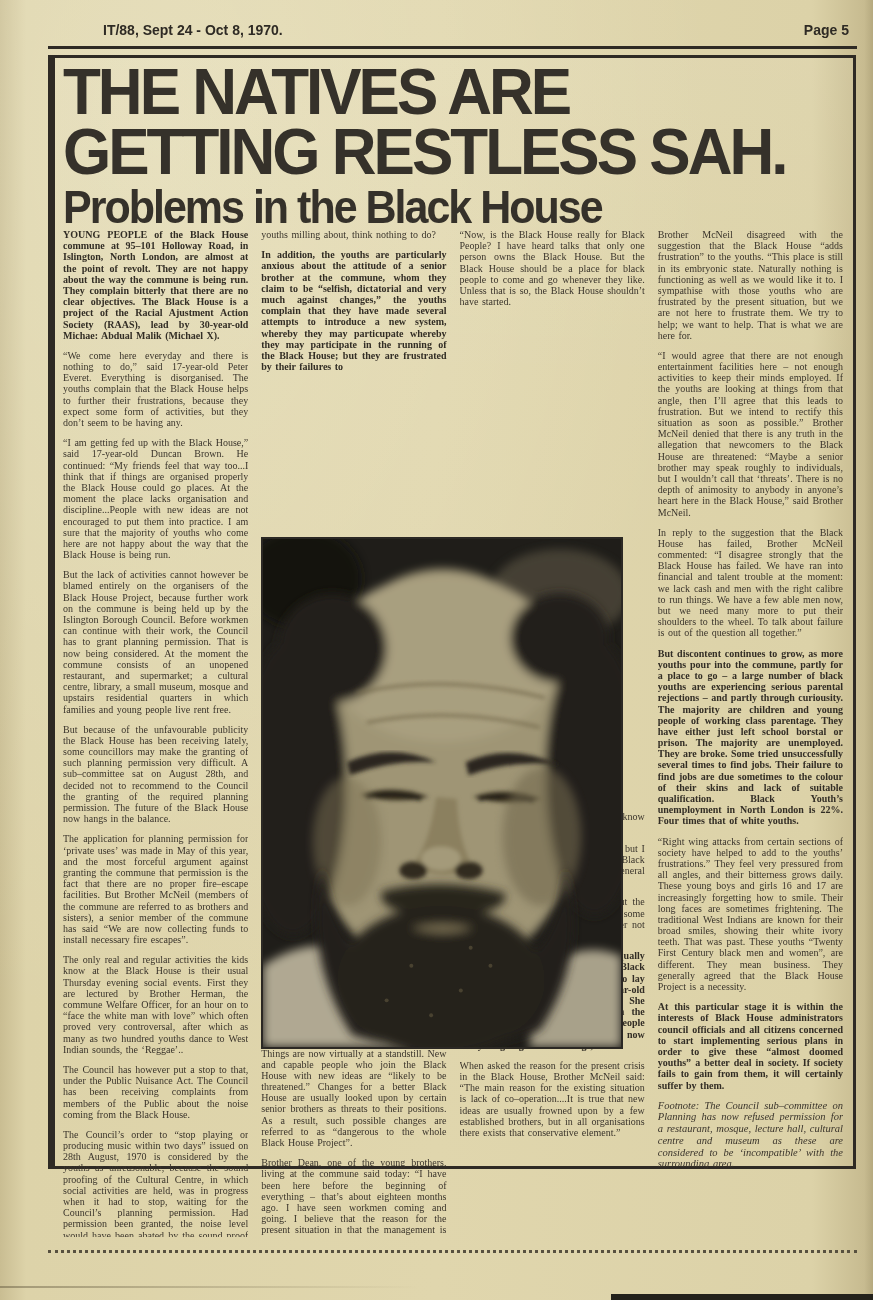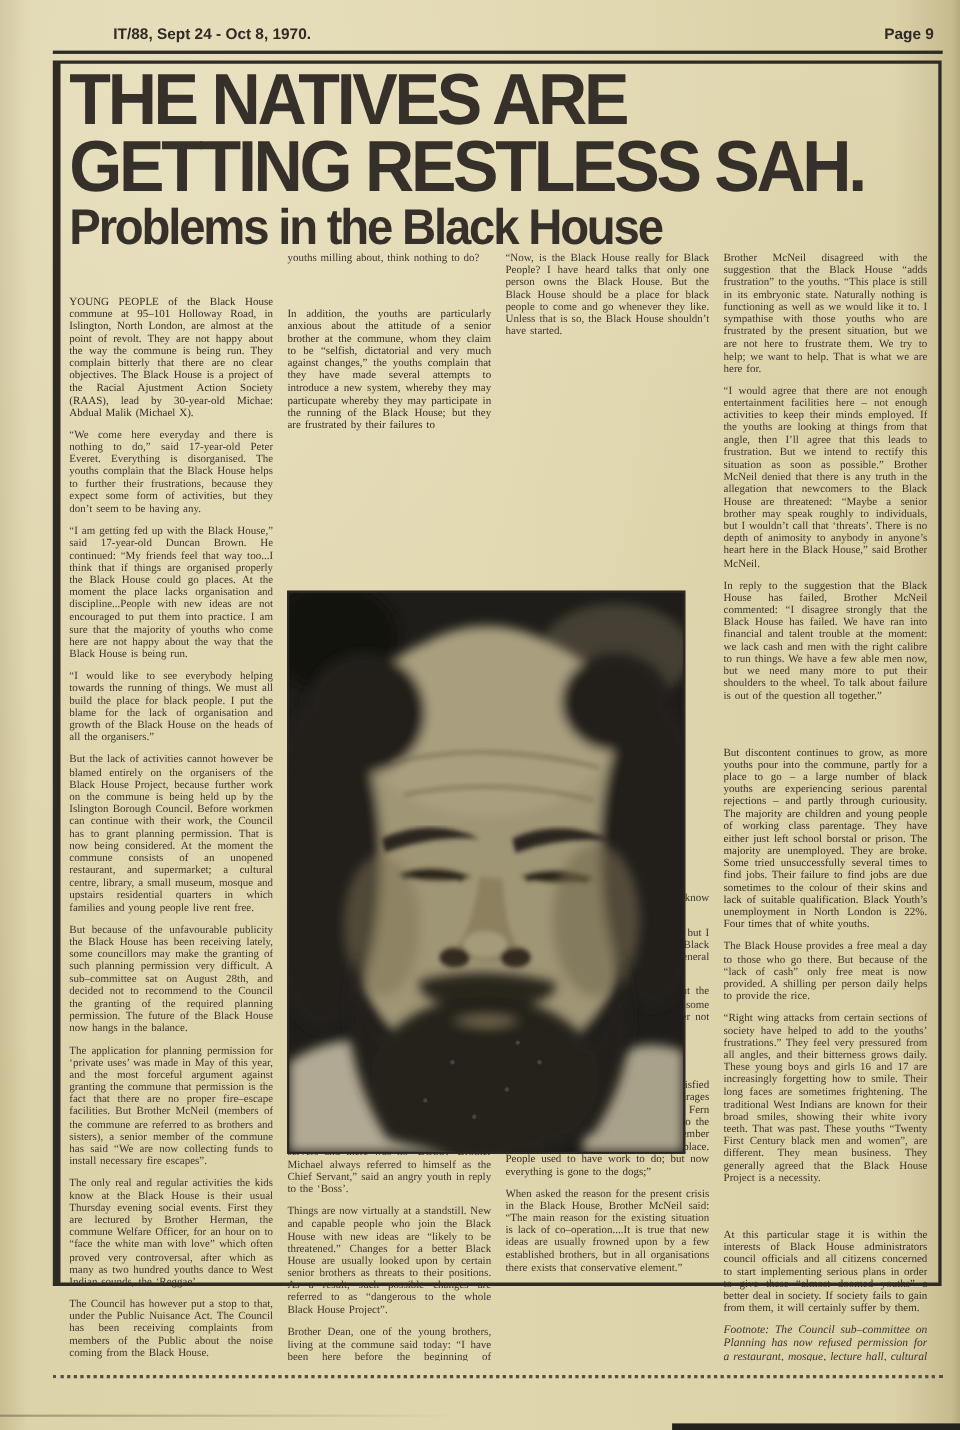--- a/index.html
+++ b/index.html
@@ -56,54 +56,53 @@
   .headline .sub { font-size:43px; line-height:44px; letter-spacing:-2px; margin-top:1px; }
   .columns {
     margin-top:8px; height:1008px; overflow:hidden;
     display:flex; gap:13px; position:relative;
   }
   .col { flex:1 1 0; overflow:hidden; color:#3a342b; }
   .para {
     font-size:10px; line-height:1.12; margin:0 0 9px;
     text-align:justify; word-spacing:1px;
   }
-  .para.bold { font-weight:normal; color:#322d25;margin-top:40px; }
+  .para.bold { font-weight:bold; color:#322d25; }
   .para.italic { font-style:italic; font-size:10.5px; }
   .spacer-c2 { height:505px; }
   .spacer-c3 { height:495px; }
   .photo-frame {
     position:absolute; left:198px; top:308px; width:362px; height:512px;
     border:2px solid #2b2824; background:#26241f;
   }
   .photo-frame svg { display:block; width:100%; height:100%; }
 </style>
 </head>
 <body>
 
 <div class="page">
 
   <div class="masthead-row">
     <span>IT/88, Sept 24 - Oct 8, 1970.</span>
-    <span class="pageno">Page 9</span>
+    <span class="pageno">Page 5</span>
   </div>
   <div class="header-rule"></div>
 
   <div class="article-box">
     <div class="headline">
       <div class="l1">THE NATIVES ARE</div>
       <div class="l2">GETTING RESTLESS SAH.</div>
       <div class="sub">Problems in the Black House</div>
     </div>
 
     <div class="columns">
       <div class="col">
           <p class="para bold">YOUNG PEOPLE of the Black House commune at 95–101 Holloway Road, in Islington, North London, are almost at the point of revolt.  They are not happy about the way the commune is being run.  They complain bitterly that there are no clear objectives.  The Black House is a project of the Racial Ajustment Action Society (RAAS), lead by 30-year-old Michae: Abdual Malik (Michael X).</p>
           <p class="para">“We come here everyday and there is nothing to do,” said 17-year-old Peter Everet.  Everything is disorganised. The youths complain that the Black House helps to further their frustrations, because they expect some form of activities, but they don’t seem to be having any.</p>
           <p class="para">“I am getting fed up with the Black House,” said 17-year-old Duncan Brown. He continued: “My friends feel that way too...I think that if things are organised properly the Black House could go places.  At the moment the place lacks organisation and discipline...People with new ideas are not encouraged to put them into practice.  I am sure that the majority of youths who come here are not happy about the way that the Black House is being run.</p>
-          <p class="para">“I would like to see everybody helping towards the running of things.  We must all build the place for black people.  I put the blame for the lack of organisation and growth of the Black House on the heads of all the organisers.”</p>
           <p class="para">But the lack of activities cannot however be blamed entirely on the organisers of the Black House Project, because further work on the commune is being held up by the Islington Borough Council. Before workmen can continue with their work, the Council has to grant planning permission.  That is now being considered.  At the moment the commune consists of an unopened restaurant, and supermarket; a cultural centre, library, a small museum, mosque and upstairs residential quarters in which families and young people live rent free.</p>
           <p class="para">But because of the unfavourable publicity the Black House has been receiving lately, some councillors may make the granting of such planning permission very difficult. A sub–committee sat on August 28th, and decided not to recommend to the Council the granting of the required planning permission.  The future of the Black House now hangs in the balance.</p>
           <p class="para">The application for planning permission for ‘private uses’ was made in May of this year, and the most forceful argument against granting the commune that permission is the fact that there are no proper fire–escape facilities.  But Brother McNeil (members of the commune are referred to as brothers and sisters), a senior member of the commune has said “We are now collecting funds to install necessary fire escapes”.</p>
           <p class="para">The only real and regular activities the kids know at the Black House is their usual Thursday evening social events. First they are lectured by Brother Herman, the commune Welfare Officer, for an hour on to “face the white man with love” which often proved very controversal, after which as many as two hundred youths dance to West Indian sounds, the ‘Reggae’..</p>
           <p class="para">The Council has however put a stop to that, under the Public Nuisance Act.  The Council has been receiving complaints from members of the Public about the noise coming from the Black House.</p>
           <p class="para">The Council’s order to “stop playing or producing music within two days” issued on 28th August, 1970 is considered by the youths as unreasonable, because the sound proofing of the Cultural Centre, in which social activities are held, was in progress when it had to stop, waiting for the Council’s planning permission. Had permission been granted, the noise level would have been abated by the sound proof ceilings.  This new development is causing serious concern. What does one do with two hundred idle</p>
         </div>
 
       <div class="col">
         <div>
@@ -132,21 +131,20 @@
             <p class="para bold">The commune sisters are equally dissatisfied with things:  “The Black House encourages the unemployed to lay about,” said Fern Louis, a 19-year-old typist who goes to the commune.  She continued: “I can remember when the Black House was a good place.  People used to have work to do;  but now everything is gone to the dogs;”</p>
             <p class="para">When asked the reason for the present crisis in the Black House, Brother McNeil said:  “The main reason for the existing situation is lack of co–operation....It is true that new ideas are usually frowned upon by a few established brothers, but in all organisations there exists that conservative element.”</p>
           </div>
       </div>
 
       <div class="col">
           <p class="para">Brother McNeil disagreed with the suggestion that the Black House “adds frustration” to the youths.  “This place is still in its embryonic state.  Naturally nothing is functioning as well as we would like it to.  I sympathise with those youths who are frustrated by the present situation, but we are not here to frustrate them. We try to help; we want to help.  That is what we are here for.</p>
           <p class="para">“I would agree that there are not enough entertainment facilities here – not enough activities to keep their minds employed.  If the youths are looking at things from that angle, then I’ll agree that this leads to frustration.  But we intend to rectify this situation as soon as possible.” Brother McNeil denied that there is any truth in the allegation that newcomers to the Black House are threatened: “Maybe a senior brother may speak roughly to individuals, but I wouldn’t call that ‘threats’.  There is no depth of animosity to anybody in anyone’s heart here in the Black House,” said Brother McNeil.</p>
           <p class="para">In reply to the suggestion that the Black House has failed, Brother McNeil commented:  “I disagree strongly that the Black House has failed.  We have ran into financial and talent trouble at the moment: we lack cash and men with the right calibre to run things.  We have a few able men now, but we need many more to put their shoulders to the wheel.  To talk about failure is out of the question all together.”</p>
           <p class="para bold">But discontent continues to grow, as more youths pour into the commune, partly for a place to go – a large number of black youths are experiencing serious parental rejections – and partly through curiousity.  The majority are children and young people of working class parentage.  They have either just left school borstal or prison.  The majority are unemployed.  They are broke.  Some tried unsuccessfully several times to find jobs. Their failure to find jobs are due sometimes to the colour of their skins and lack of suitable qualification.  Black Youth’s unemployment in North London is 22%.  Four times that of white youths.</p>
-          <p class="para">The Black House provides a free meal a day to those who go there.  But because of the “lack of cash” only free meat is now provided.  A shilling per person daily helps to provide the rice.</p>
           <p class="para">“Right wing attacks from certain sections of society have helped to add to the youths’ frustrations.”  They feel very pressured from all angles, and their bitterness grows daily.  These young boys and girls 16 and 17 are increasingly forgetting how to smile.  Their long faces are sometimes frightening.  The traditional West Indians are known for their broad smiles, showing their white ivory teeth.  That was past.  These youths “Twenty First Century  black men and women”, are different.  They mean business.  They generally agreed that the Black House Project is a necessity.</p>
           <p class="para bold">At this particular stage it is within the interests of Black House administrators council officials and all citizens concerned to start implementing serious plans in order to give these “almost doomed youths” a better deal in society.  If society fails to gain from them, it will certainly suffer by them.</p>
           <p class="para italic">Footnote:  The Council sub–committee on Planning has now refused permission for a restaurant, mosque, lecture hall, cultural centre and museum as these are considered to be ‘incompatible’ with the surrounding area.</p>
         </div>
 
       <div class="photo-frame">
         <svg viewBox="0 0 362 512" preserveAspectRatio="none">
           <defs>
             <filter id="soft">
                 <feGaussianBlur stdDeviation="5"></feGaussianBlur>

